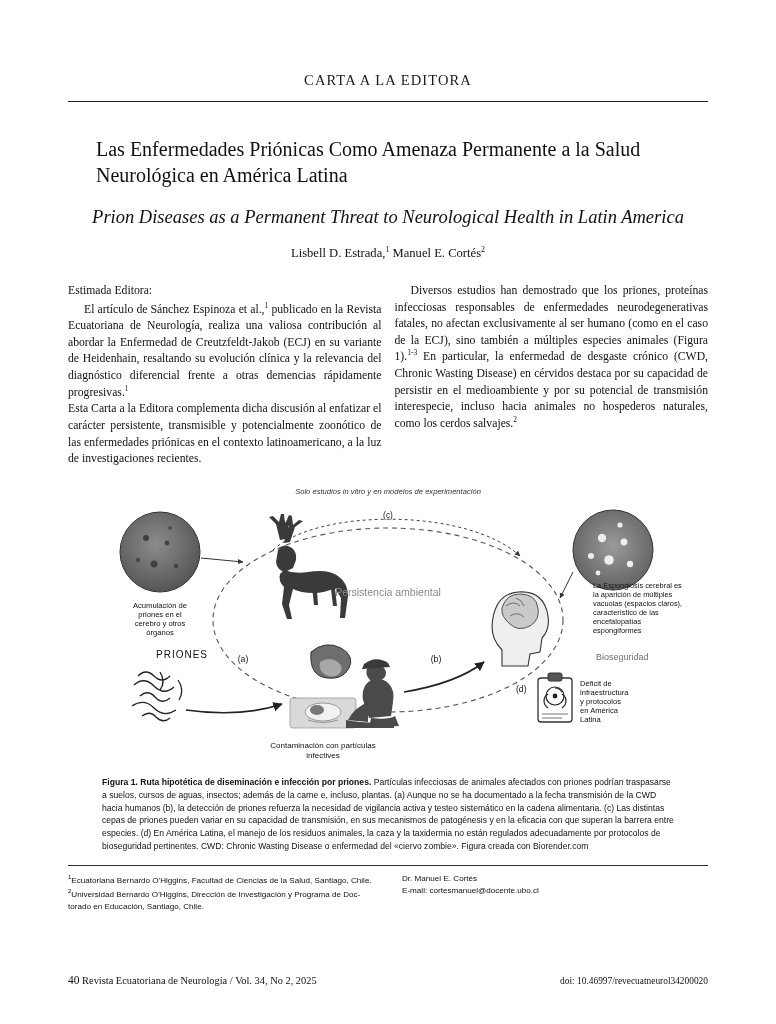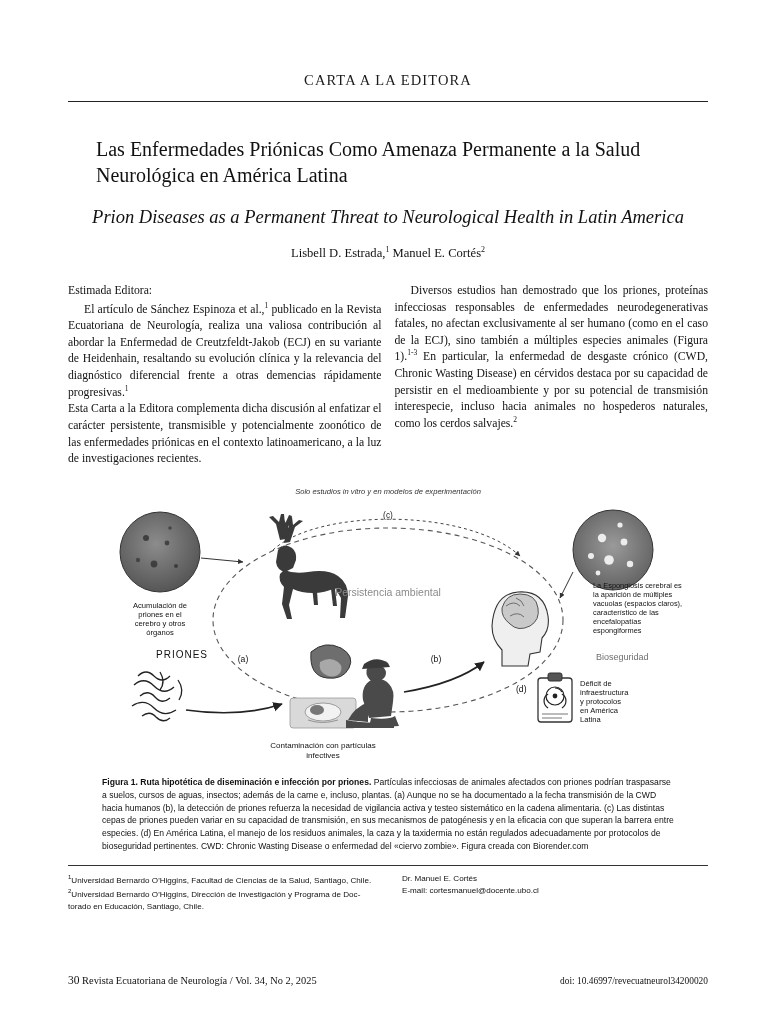--- a/index.html
+++ b/index.html
@@ -295,31 +295,31 @@
     </svg>
   </div>
 
   <div class="figure-caption">
     <b>Figura 1. Ruta hipotética de diseminación e infección por priones.</b><span> Partículas infecciosas de animales afectados con priones podrían traspasarse a suelos, cursos de aguas, insectos; además de la carne e, incluso, plantas. (a) Aunque no se ha documentado a la fecha transmisión de la CWD hacia humanos (b), la detección de priones refuerza la necesidad de vigilancia activa y testeo sistemático en la cadena alimentaria. (c) Las distintas cepas de priones pueden variar en su capacidad de transmisión, en sus mecanismos de patogénesis y en la eficacia con que superan la barrera entre especies. (d) En América Latina, el manejo de los residuos animales, la caza y la taxidermia no están regulados adecuadamente por protocolos de bioseguridad pertinentes. CWD: Chronic Wasting Disease o enfermedad del «ciervo zombie». Figura creada con Biorender.com</span>
   </div>
 
   <div class="rule-foot"></div>
   <div class="foot-cols">
     <div class="foot-col">
-      <span class="line"><sup>1</sup><span>Universidad Bernardo O'Higgins, Facultad de Ciencias de la Salud, Santiago, Chile.</span></span>
+      <span class="line"><sup>1</sup><span>Ecuatoriana Bernardo O'Higgins, Facultad de Ciencias de la Salud, Santiago, Chile.</span></span>
       <span class="line"><sup>2</sup><span>Universidad Bernardo O'Higgins, Dirección de Investigación y Programa de Doc-</span></span>
       <span class="line">torado en Educación, Santiago, Chile.</span>
     </div>
     <div class="foot-col">
       <span class="line">Dr. Manuel E. Cortés</span>
       <span class="line">E-mail: cortesmanuel@docente.ubo.cl</span>
     </div>
   </div>
 
   <div class="page-foot">
     <div>
-      <span class="pnum">30</span>
+      <span class="pnum">40</span>
       <span>Revista Ecuatoriana de Neurología / Vol. 34, No 2, 2025</span>
     </div>
     <div class="doi">doi: 10.46997/revecuatneurol34200020</div>
   </div>
 
 </div>
 
 </body></html>

